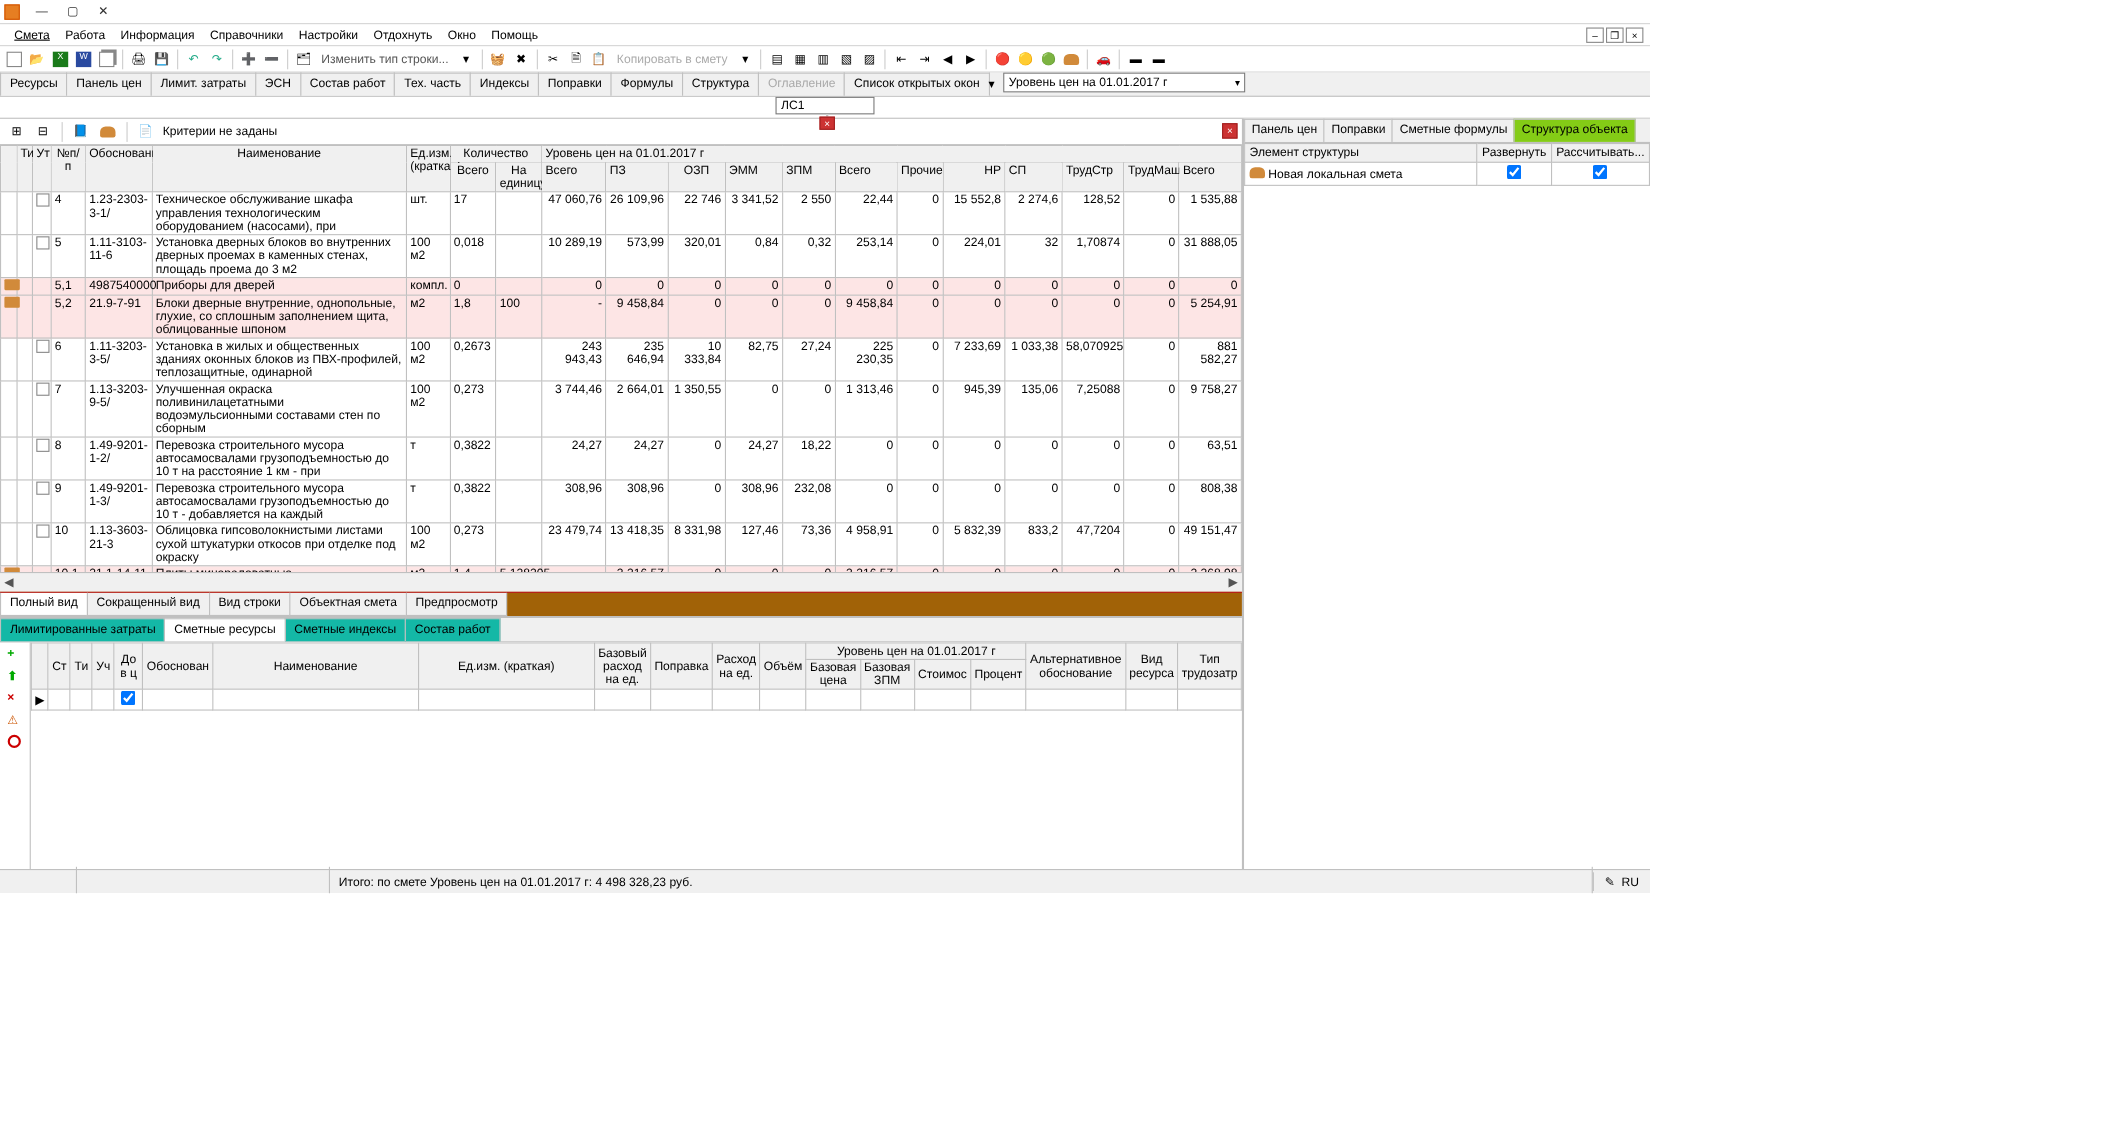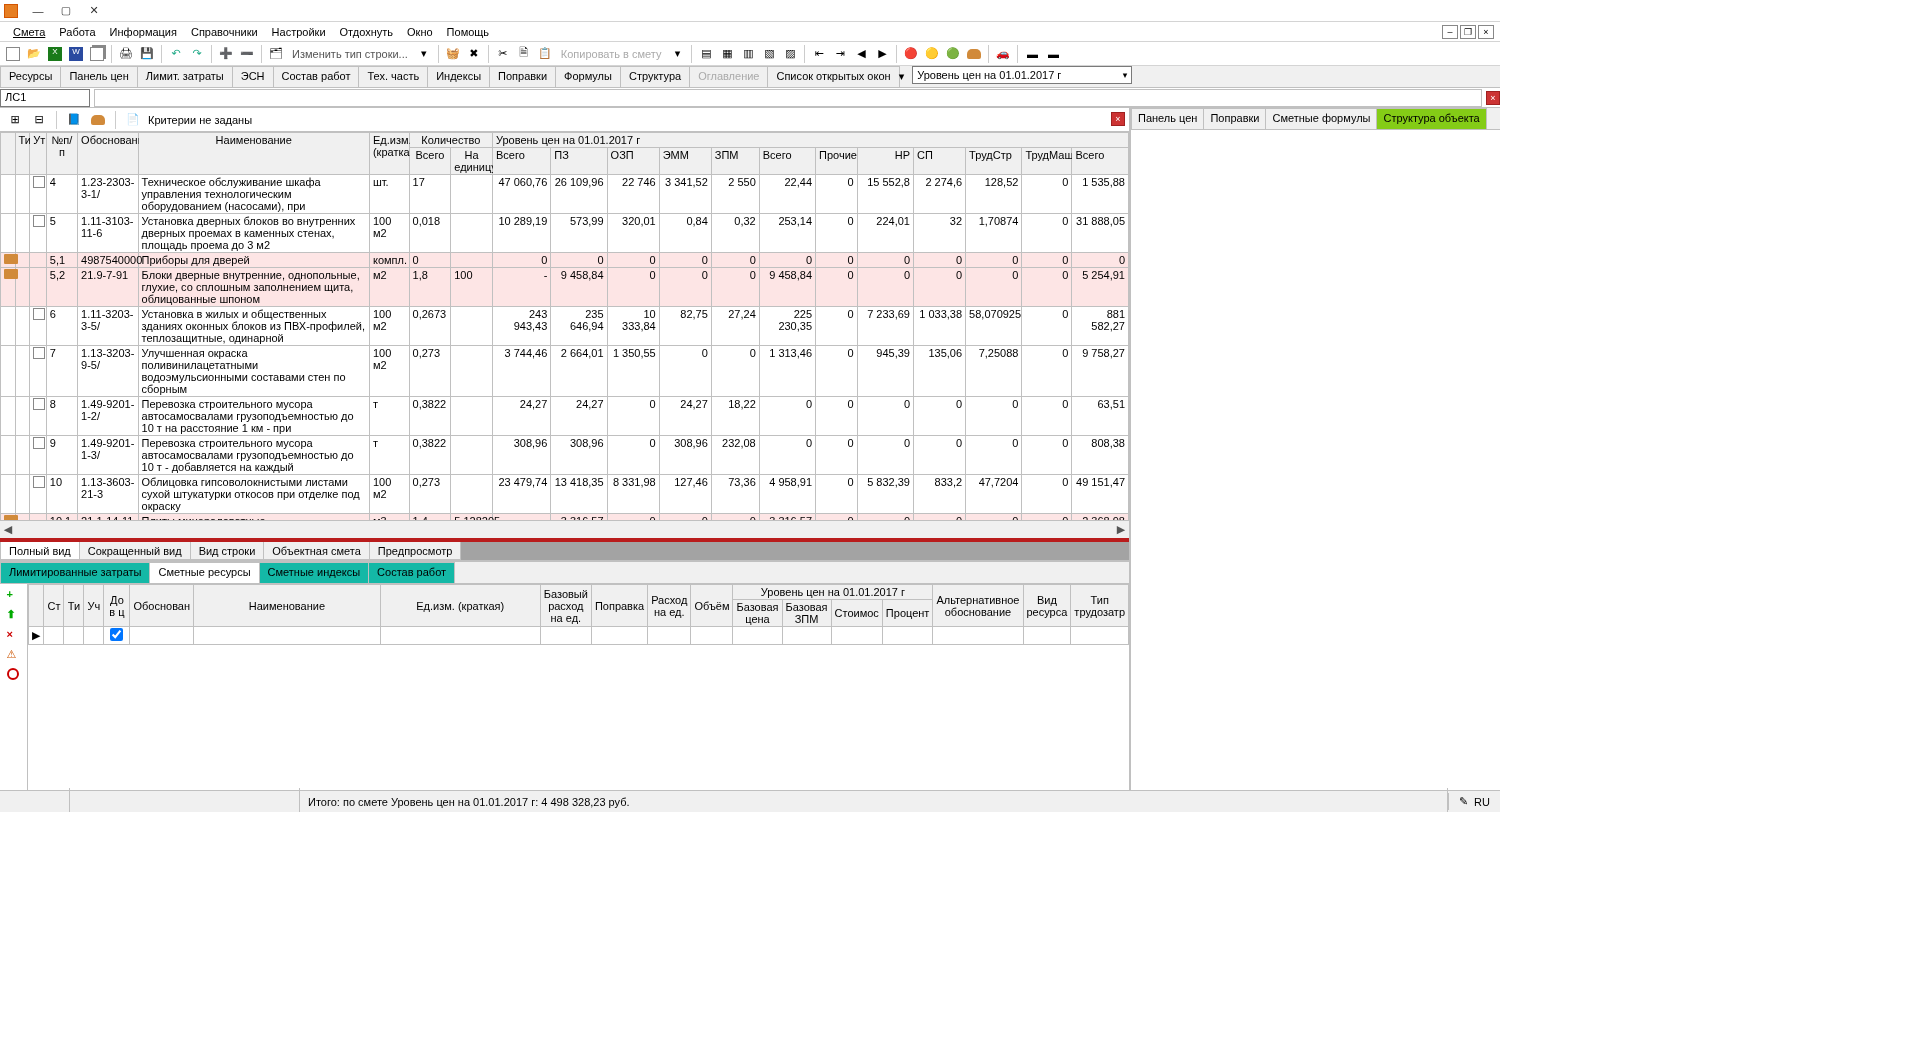--- a/index.html
+++ b/index.html
@@ -21,21 +21,21 @@
 .tbtn { width: 18px; height: 18px; display: flex; align-items: center; justify-content: center; border: 1px solid transparent; }
 .tsep { width: 1px; height: 18px; background: #ccc; margin: 0 2px; }
 .tlabel { font-size: 11px; padding: 0 4px; color: #555; }
 .tlabel.disabled { color: #aaa; }
 
 .tabbar { display: flex; height: 22px; border-bottom: 1px solid #c0c0c0; background: #f0f0f0; }
 .tab { padding: 3px 8px; font-size: 11px; border: 1px solid #c0c0c0; border-bottom: none; margin-right: -1px; background: #f0f0f0; cursor: pointer; }
 .pricelevelcombo { margin-left: 8px; border: 1px solid #7a7a7a; height: 18px; min-width: 220px; padding: 0 16px 0 4px; display: flex; align-items: center; background: #fff; position: relative; font-size: 11px;}
 .pricelevelcombo:after { content: "▾"; position: absolute; right: 4px; font-size: 9px; }
 
-.addrbar { display: flex; height: 20px; align-items: center; border-bottom: 1px solid #c0c0c0; }
+.addrbar { display: flex; height: 20px; align-items: center; border-bottom: 1px solid #c0c0c0; flex-direction: column; }
 .addrbox { width: 90px; height: 18px; border: 1px solid #7a7a7a; background: #fff; padding: 1px 4px; }
 
 .main { flex: 1; display: flex; min-height: 0; }
 .left { flex: 1; display: flex; flex-direction: column; min-width: 0; border-right: 1px solid #c0c0c0; }
 .right { width: 370px; display: flex; flex-direction: column; background: #f0f0f0; border-left: 1px solid #c0c0c0; }
 
 .gridtools { height: 24px; display: flex; align-items: center; border-bottom: 1px solid #c0c0c0; padding: 2px 6px; gap: 6px; position: relative; }
 .closebtn { position: absolute; right: 4px; top: 4px; width: 14px; height: 14px; background: #cc3333; color: #fff; display: flex; align-items: center; justify-content: center; font-size: 9px; border: 1px solid #a02020; }
 
 .gridwrap { flex: 1; overflow: auto; position: relative; }
@@ -45,21 +45,21 @@
 table.grid td.num { text-align: right; }
 table.grid td.ctr { text-align: center; }
 tr.pink td { background: #fde5e5; }
 .rowmark { width: 12px; text-align: center; color: #888; }
 .cbx { width: 12px; height: 12px; border: 1px solid #888; display: inline-block; background:#fff;}
 .chat { width: 14px; height: 10px; background: #d18a3a; display: inline-block; border-radius: 1px;}
 
 .hscroll { height: 18px; display: flex; align-items: center; border-top: 1px solid #c0c0c0; background: #f0f0f0; }
 .harr { width: 16px; text-align: center; color: #555; }
 
-.viewtabs { height: 22px; display: flex; border-top: 4px solid #b91c1c; background: #a3a3a3; }
+.viewtabs { height: 22px; display: flex; border-top: 1px solid #b91c1c; background: #a16207; }
 .vtab { padding: 3px 8px; border: 1px solid #c0c0c0; border-top: none; margin-right: -1px; background: #f0f0f0; font-size: 11px;}
 .vtab.active { background: #fff; }
 
 .bottompane { height: 230px; display: flex; flex-direction: column; border-top: 2px solid #c0c0c0; }
 .bottabs { height: 22px; display: flex; background: #f0f0f0; border-bottom: 1px solid #c0c0c0; }
 .btab { padding: 3px 8px; border: 1px solid #c0c0c0; border-bottom: none; margin-right: -1px; background: #14b8a6; font-size: 11px;}
 .btab.active { background: #fff; }
 .botcontent { flex: 1; display: flex; }
 .botside { width: 28px; display: flex; flex-direction: column; align-items: center; padding: 4px 0; gap: 6px; border-right: 1px solid #c0c0c0; }
 .botside .sbtn { width: 14px; height: 14px; }
@@ -263,21 +263,21 @@
               <th rowspan="2">Наименование</th>
               <th rowspan="2">Ед.изм. (краткая)</th>
               <th colspan="2">Количество</th>
               <th colspan="12" style="text-align:left">Уровень цен на 01.01.2017 г</th>
             </tr>
             <tr>
               <th>Всего</th>
               <th>На единицу</th>
               <th style="text-align:left">Всего</th>
               <th style="text-align:left">ПЗ</th>
-              <th style="text-align:left">ОЗП</th>
+              <th style="text-align:center">ОЗП</th>
               <th style="text-align:left">ЭММ</th>
               <th style="text-align:left">ЗПМ</th>
               <th style="text-align:left">Всего</th>
               <th style="text-align:left">Прочие</th>
               <th style="text-align:right">НР</th>
               <th style="text-align:left">СП</th>
               <th style="text-align:left">ТрудСтр</th>
               <th style="text-align:left">ТрудМаш</th>
               <th style="text-align:left">Всего</th>
             </tr>
@@ -606,20 +606,36 @@
     </div>
 
     <div class="right">
       <div class="righttabs">
         <div class="rtab">Панель цен</div>
         <div class="rtab">Поправки</div>
         <div class="rtab">Сметные формулы</div>
         <div class="rtab active">Структура объекта</div>
       </div>
       <div class="rightcontent">
+        <table class="rgrid">
+          <thead>
+            <tr>
+              <th style="text-align:left">Элемент структуры</th>
+              <th style="width:62px">Развернуть</th>
+              <th style="width:70px">Рассчитывать...</th>
+            </tr>
+          </thead>
+          <tbody>
+            <tr>
+              <td><span class="cloud"></span> <span>Новая локальная смета</span></td>
+              <td style="text-align:center"><input type="checkbox" checked="" class="rcheck" style=""></td>
+              <td style="text-align:center"><input type="checkbox" checked="" class="rcheck" style=""></td>
+            </tr>
+          </tbody>
+        </table>
       </div>
     </div>
   </div>
 
   <div class="statusbar">
     <div class="statcell"></div>
     <div class="statcell"></div>
     <div class="statcell total">Итого: по смете Уровень цен на 01.01.2017 г: 4 498 328,23 руб.</div>
     <div class="statlang">
       <span>✎</span>

